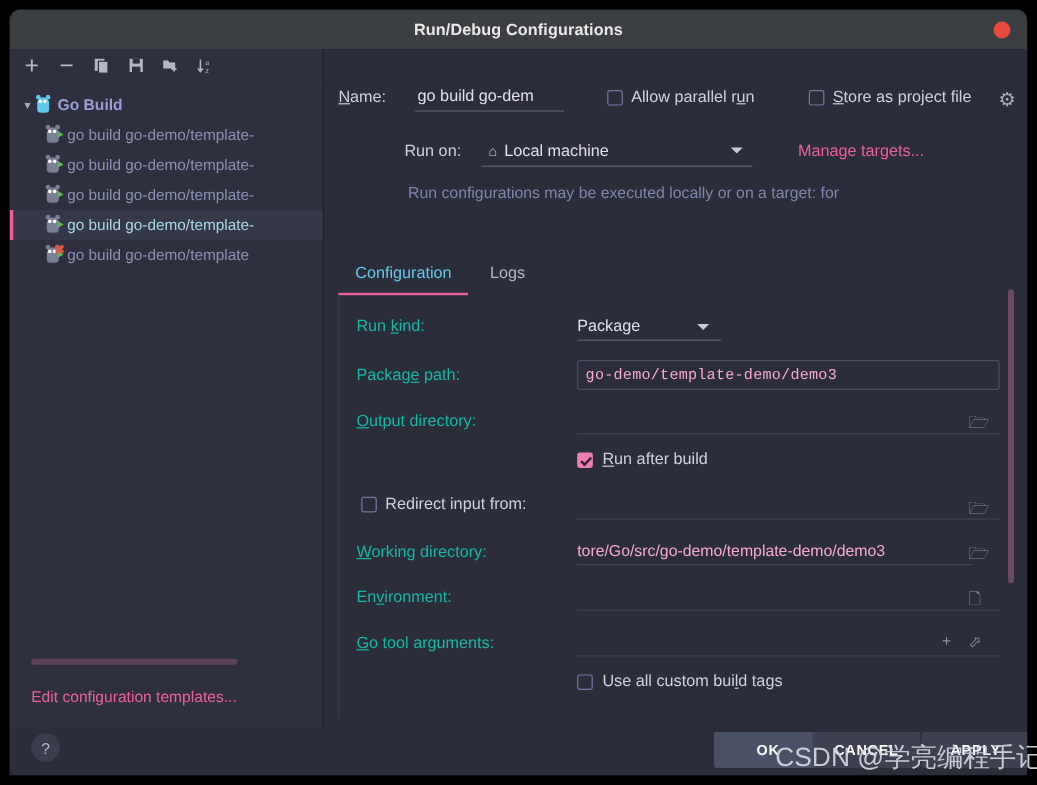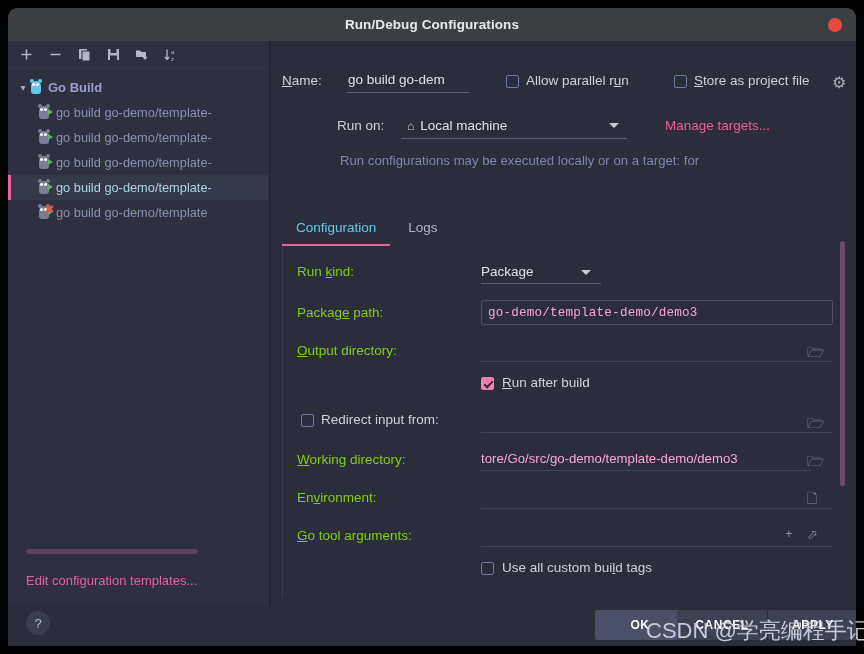--- a/index.html
+++ b/index.html
@@ -174,21 +174,21 @@
     color: #b3b7c4; cursor: pointer;
   }
   .tab.active { color: #63c9e8; border-bottom: 2px solid #ef5f9c; }
   .formbox {
     position: absolute; left: 12px; top: 205px; width: 552px; height: 352px;
     border: 1px solid #3b3e52; border-top: none; border-right: none;
     border-bottom: none; overflow: hidden;
   }
   .frow { position: absolute; left: 0; width: 552px; }
   .flabel {
-    position: absolute; left: 14px; color: #84cc16; font-size: 13.5px;
+    position: absolute; left: 14px; color: #14b8a6; font-size: 13.5px;
   }
   .finput {
     position: absolute; left: 198px; width: 352px; height: 24px;
     border-bottom: 1px solid #3f4356; color: #f9a8d4; font-size: 13.2px;
     display: flex; align-items: center;
   }
   .finput.boxed {
     border: 1px solid #4b4f66; background: #2b2d3b; border-radius: 2px;
     font-family: "Liberation Mono", monospace; padding-left: 6px; font-size: 12.6px;
     letter-spacing: .2px;

